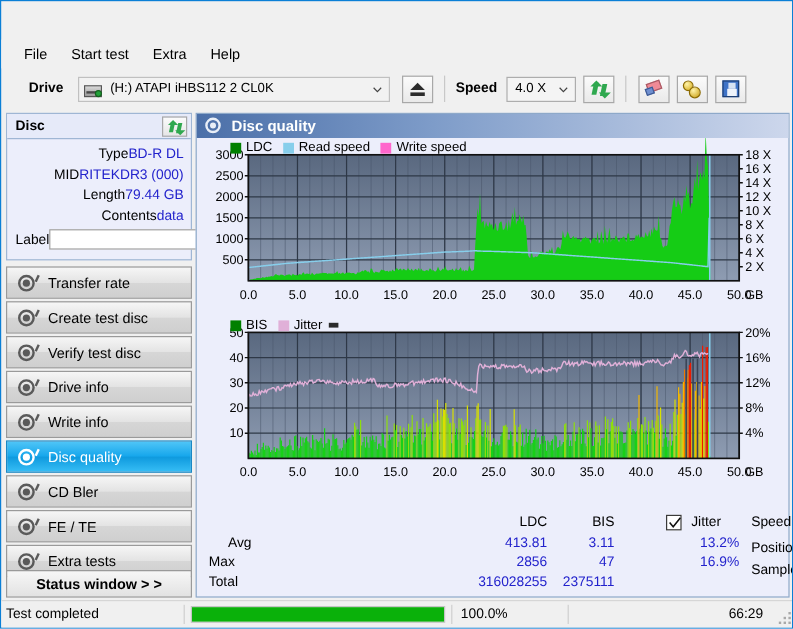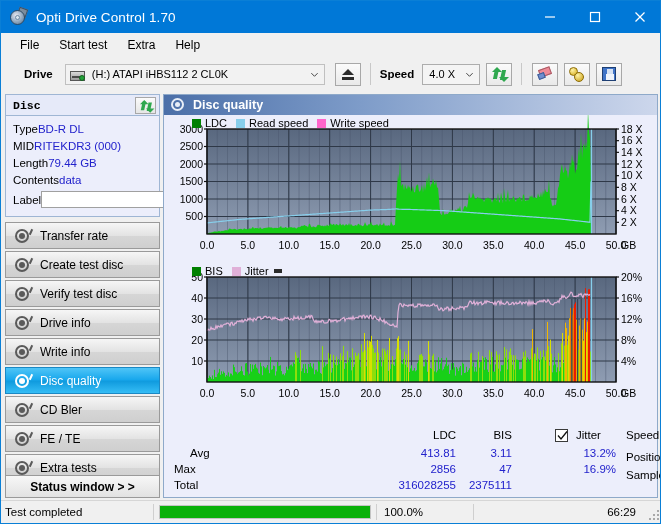--- a/index.html
+++ b/index.html
@@ -154,31 +154,30 @@
     background: #eceefb;
     box-sizing: border-box;
     position: relative;
   }
   .disc-head {
     height: 21px; border-bottom: 1px solid #9fb6d4;
     background: #e6eaf9;
     display: flex; align-items: center; justify-content: space-between;
     padding: 0 3px 0 7px;
     box-sizing: border-box;
-    font-family: Liberation Mono, monospace;
   }
   .disc-head .ttl { font-weight: bold; font-size: 11.5px; }
   .sm-btn {
     width: 21px; height: 17px; border: 1px solid #a8a8a8;
     background: linear-gradient(#fbfbfb,#e6e6e6);
     display:flex;align-items:center;justify-content:center;
     box-sizing:border-box;
   }
   .disc-rows { padding: 4px 6px 0 7px; }
-  .drow { display:flex; justify-content: flex-start; align-items:center; height:17px; }
+  .drow { display:flex; justify-content: flex-end; align-items:center; height:17px; }
   .drow .k { font-size:11.5px; color:#000; }
   .drow .v { font-size:11.5px; color:#2222cc; }
   .label-row { display:flex; align-items:center; margin-top:2px; }
   .label-row .k { font-size:11.5px; width:38px; }
   .label-input {
     flex: 1; height: 17px;
     border: 1px solid #a0a0a0; background:#fff; box-sizing:border-box;
     margin-right: 4px;
   }
   .cd-btn { width:21px;height:19px;border:1px solid #a8a8a8;background:linear-gradient(#fbfbfb,#e6e6e6);
@@ -270,46 +269,20 @@
   }
   .progress-inner { position:absolute;left:0;top:0;height:12px;background:#0ab10a; }
   .grip { position:absolute; right:3px; bottom:3px; width:10px;height:10px; }
   .grip i{position:absolute;width:2px;height:2px;background:#a9a9a9;}
 </style>
 </head>
 <body>
 
 <div class="window">
 
-  <div class="titlebar">
-    <div class="title-icon">
-      <div class="arm"></div>
-        <div class="disc"></div>
-        <div class="hole"></div>
-    </div>
-    <div class="title-text">Opti Drive Control 1.70</div>
-    <div class="caption-btns">
-      <div class="cap-btn">
-        <svg width="12" height="12">
-            <line x1="1" y1="6" x2="11" y2="6" stroke="#fff" stroke-width="1.2"></line>
-          </svg>
-      </div>
-      <div class="cap-btn">
-        <svg width="12" height="12">
-            <rect x="1.5" y="1.5" width="9" height="9" fill="none" stroke="#fff" stroke-width="1.2"></rect>
-          </svg>
-      </div>
-      <div class="cap-btn">
-        <svg width="12" height="12">
-            <line x1="1.5" y1="1.5" x2="10.5" y2="10.5" stroke="#fff" stroke-width="1.3"></line>
-            <line x1="10.5" y1="1.5" x2="1.5" y2="10.5" stroke="#fff" stroke-width="1.3"></line>
-          </svg>
-      </div>
-    </div>
-  </div>
 
   <div class="menubar">
     <div class="menu-item">File</div>
     <div class="menu-item">Start test</div>
     <div class="menu-item">Extra</div>
     <div class="menu-item">Help</div>
   </div>
 
   <div class="toolbar">
     <div class="tb-label">Drive</div>

